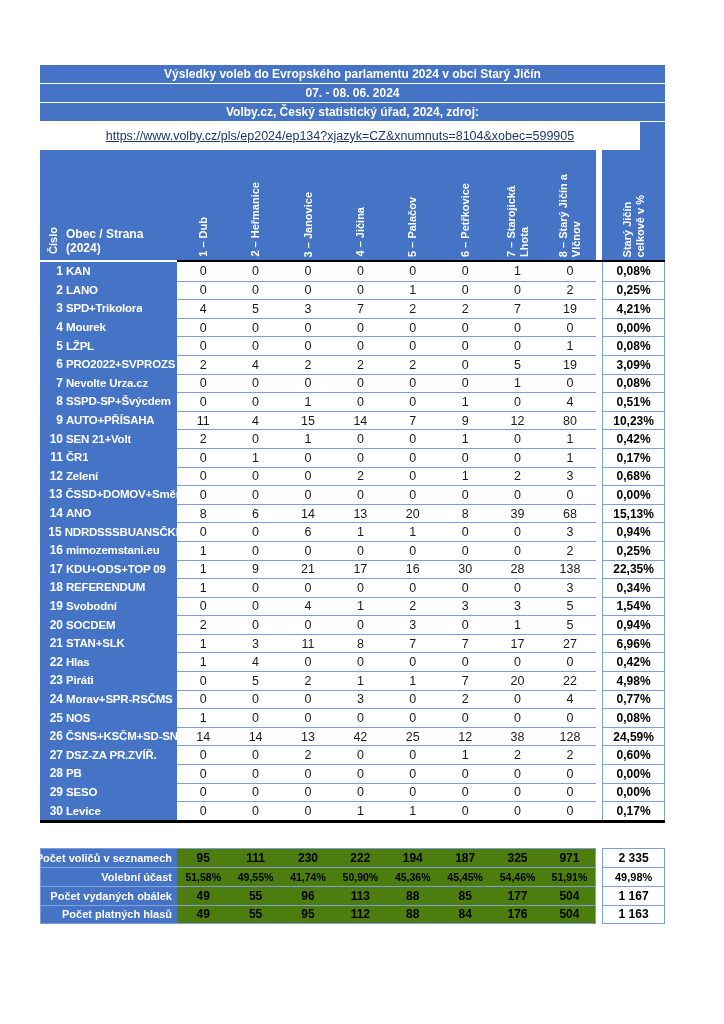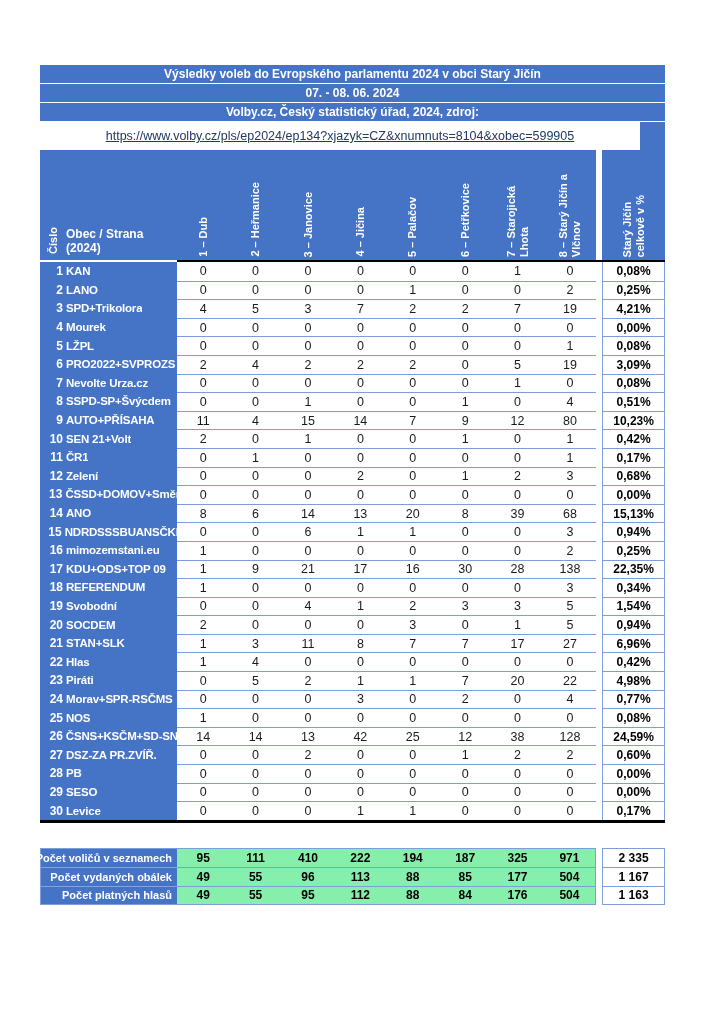--- a/index.html
+++ b/index.html
@@ -51,21 +51,21 @@
             border-left:1px solid var(--lblue);border-right:1px solid var(--lblue);}
   .row:not(:first-child) .val,
   .row:not(:first-child) .pct{border-top:1px solid var(--lblue);}
 
   
   .summary{margin-top:25px;}
   .srow{height:19px;}
   .srow .c{display:flex;align-items:center;box-sizing:border-box;}
   .srow .slabel{background:var(--blue);justify-content:flex-end;padding-right:5px;
                 color:#fff;font-weight:bold;font-size:11px;white-space:nowrap;}
-  .srow .sval{background:#86efac;justify-content:center;color:#000;font-weight:bold;font-size:12px;}
+  .srow .sval{background:#4d7c0f;justify-content:center;color:#000;font-weight:bold;font-size:12px;}
   .srow .sval.pctsize{font-size:10.5px;}
   .srow .sgap{background:#fff;}
   .srow .stotal{background:#fff;justify-content:center;color:#000;font-weight:bold;font-size:12px;
                 border-left:1px solid var(--lblue);border-right:1px solid var(--lblue);}
   .srow .stotal.pctsize{font-size:11px;}
   .srow:first-child .slabel,.srow:first-child .sval{border-top:1px solid var(--lblue);}
   .srow:first-child .stotal{border-top:1px solid var(--lblue);}
   .srow:last-child .slabel,.srow:last-child .sval,.srow:last-child .stotal{border-bottom:1px solid var(--lblue);}
   .srow:not(:first-child) .sval,.srow:not(:first-child) .stotal{border-top:1px solid var(--lblue);}
   .srow:not(:first-child) .slabel{border-top:1px solid rgba(255,255,255,0.35);}
@@ -622,28 +622,41 @@
       </div>
     </div>
 
   <div class="blackline-bottom"></div>
 
   <div id="summary-rows" class="summary">
       <div class="grid srow">
         <div class="c slabel">Počet voličů v seznamech</div>
         <div class="c sval">95</div>
         <div class="c sval">111</div>
-        <div class="c sval">410</div>
+        <div class="c sval">230</div>
         <div class="c sval">222</div>
         <div class="c sval">194</div>
         <div class="c sval">187</div>
         <div class="c sval">325</div>
         <div class="c sval">971</div>
         <div class="c sgap"></div>
         <div class="c stotal">2 335</div>
+      </div>
+      <div class="grid srow">
+        <div class="c slabel">Volební účast</div>
+        <div class="c sval pctsize">51,58%</div>
+        <div class="c sval pctsize">49,55%</div>
+        <div class="c sval pctsize">41,74%</div>
+        <div class="c sval pctsize">50,90%</div>
+        <div class="c sval pctsize">45,36%</div>
+        <div class="c sval pctsize">45,45%</div>
+        <div class="c sval pctsize">54,46%</div>
+        <div class="c sval pctsize">51,91%</div>
+        <div class="c sgap"></div>
+        <div class="c stotal pctsize">49,98%</div>
       </div>
       <div class="grid srow">
         <div class="c slabel">Počet vydaných obálek</div>
         <div class="c sval">49</div>
         <div class="c sval">55</div>
         <div class="c sval">96</div>
         <div class="c sval">113</div>
         <div class="c sval">88</div>
         <div class="c sval">85</div>
         <div class="c sval">177</div>

